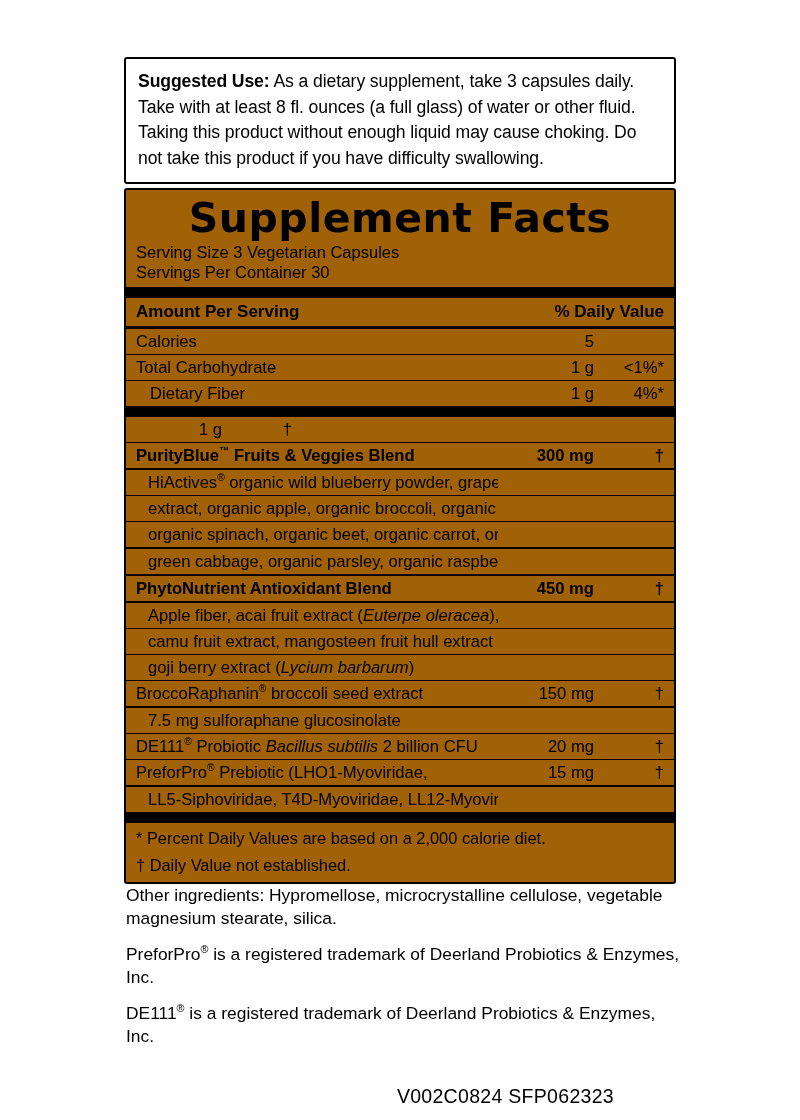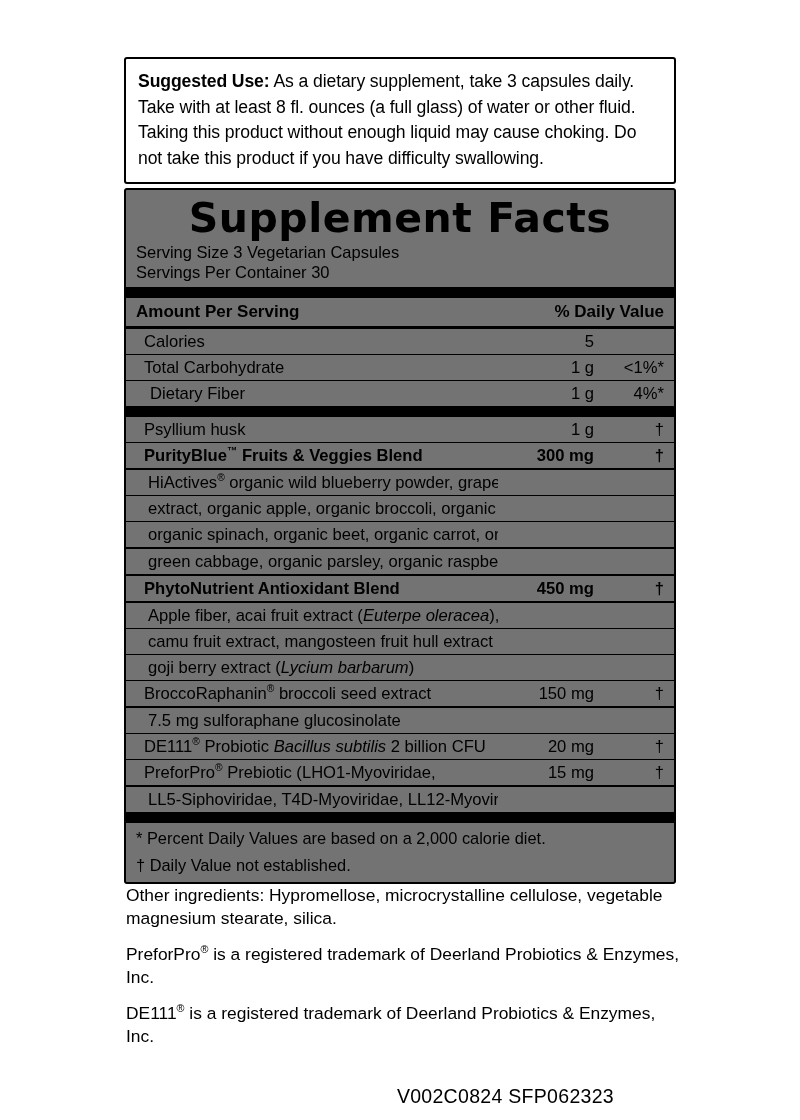--- a/index.html
+++ b/index.html
@@ -42,21 +42,21 @@
 
   
   .sf-panel {
     position: absolute;
     left: 124px;
     top: 188px;
     width: 552px;
     box-sizing: border-box;
     border: 2.5px solid #000;
     border-radius: 3px;
-    background: #737373;
+    background: #a16207;
   }
   .sf-title {
     font-family: "DejaVu Sans", sans-serif;
     font-weight: bold;
     font-size: 41px;
     line-height: 44px;
     letter-spacing: 0.5px;
     text-align: center;
     padding: 6px 6px 0 6px;
     white-space: nowrap;
@@ -89,21 +89,21 @@
   
   .row {
     display: flex;
     align-items: baseline;
     font-size: 16.6px;
     line-height: 19px;
     padding: 3px 0 3px 0;
   }
   .row .nm {
     flex: 1 1 auto;
-    padding-left: 18px;
+    padding-left: 10px;
     white-space: nowrap;
     overflow: hidden;
   }
   .row .amt {
     flex: 0 0 96px;
     text-align: right;
     padding-right: 4px;
     white-space: nowrap;
   }
   .row .dv {
@@ -192,21 +192,20 @@
           <div class="dv">&lt;1%*</div>
         </div>
         <div class="rule"></div>
         <div class="row indent1">
           <div class="nm">Dietary Fiber</div>
           <div class="amt">1 g</div>
           <div class="dv">4%*</div>
         </div>
         <div class="bar-black"></div>
         <div class="row">
-          <div class="nm">Psyllium husk</div>
           <div class="amt">1 g</div>
           <div class="dv">†</div>
         </div>
         <div class="rule"></div>
         <div class="row bold">
           <div class="nm">PurityBlue<sup>™</sup> Fruits &amp; Veggies Blend</div>
           <div class="amt">300 mg</div>
           <div class="dv">†</div>
         </div>
         <div class="rule"></div>

